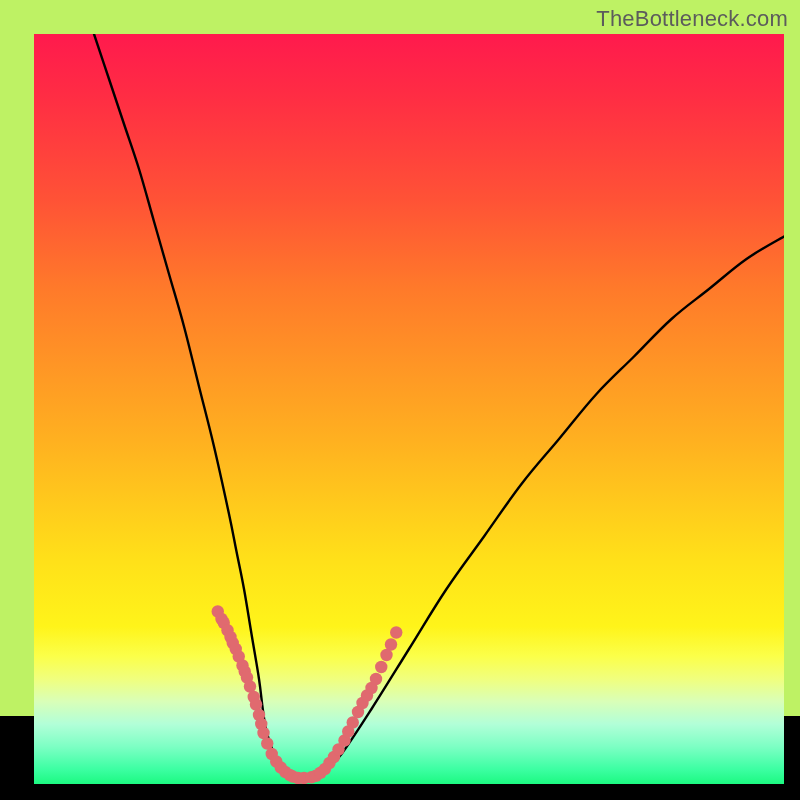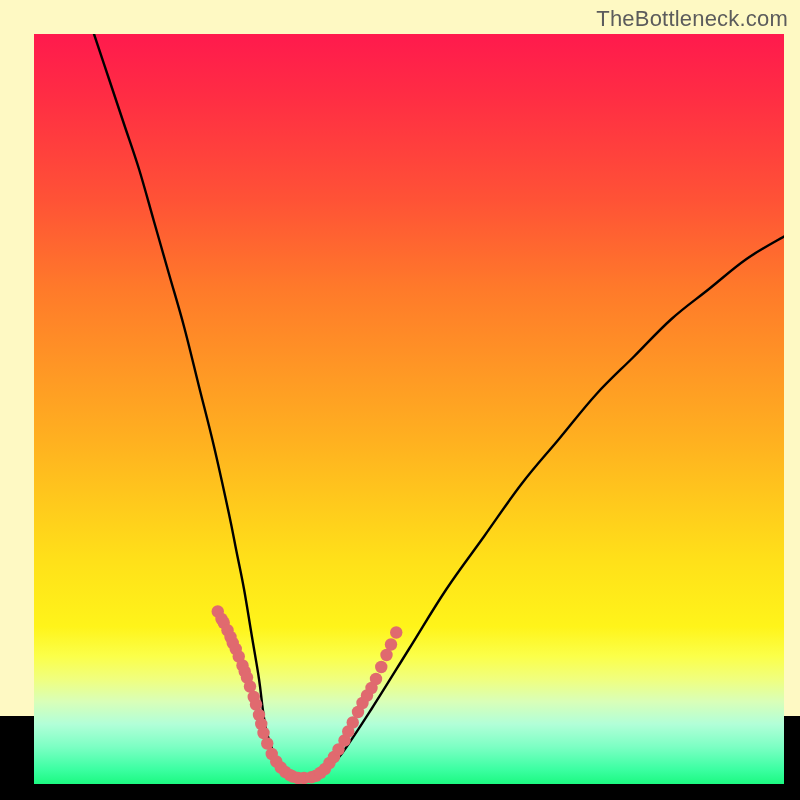--- a/index.html
+++ b/index.html
@@ -8,21 +8,21 @@
     width: 800px;
     height: 800px;
     background: #000;
     overflow: hidden;
     font-family: Arial, Helvetica, sans-serif;
   }
   .frame {
     position: relative;
     width: 800px;
     height: 716px;
-    background: #fef9c3;
+    background: #bef264;
   }
   .plot-area {
     position: absolute;
     left: 34px;
     top: 34px;
     width: 750px;
     height: 750px;
     background: linear-gradient(
       to bottom,
       #ff1a4d 0%,

